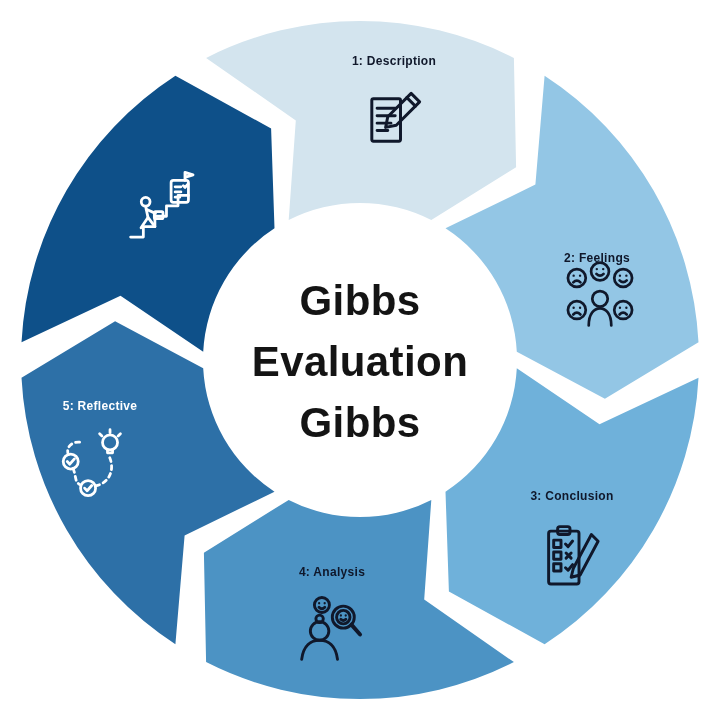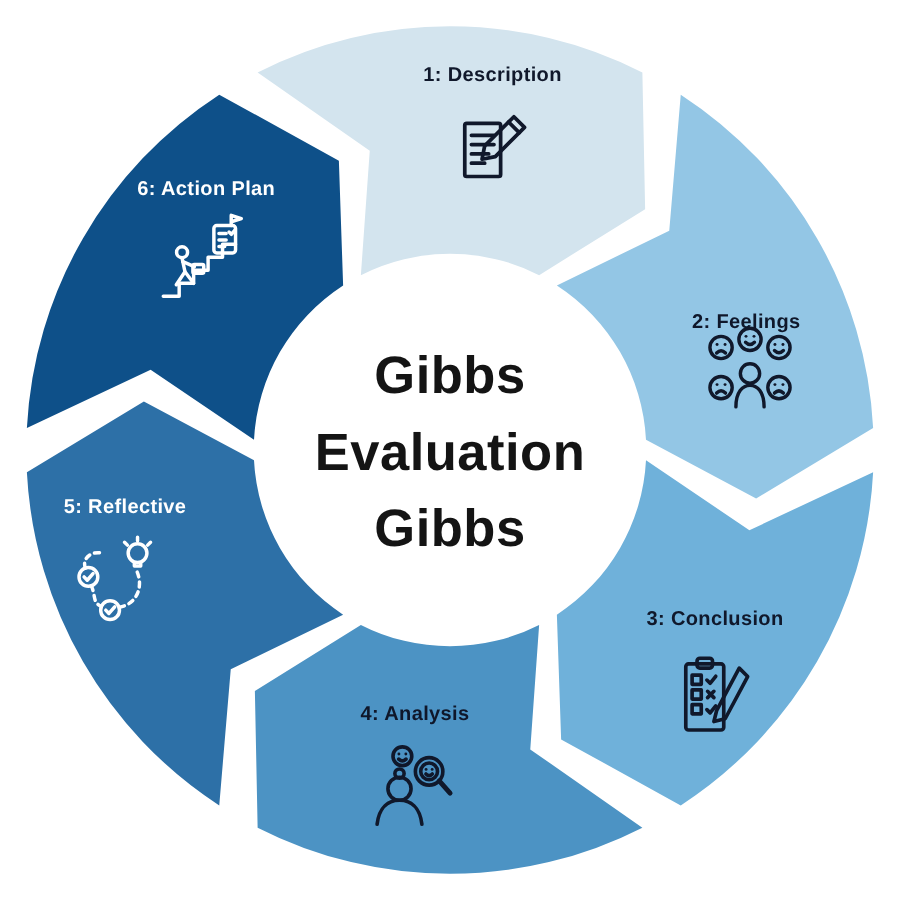--- a/index.html
+++ b/index.html
@@ -1,21 +1,21 @@
 <!DOCTYPE html>
 <html><head>
 <meta charset="utf-8">
 <style>
   * { margin:0; padding:0; box-sizing:border-box; }
   html,body { width:720px; height:720px; background:#ffffff; overflow:hidden;
               font-family:"Liberation Sans", sans-serif; }
   .stage { position:relative; width:720px; height:720px; background:#ffffff; }
   .ring  { position:absolute; left:0; top:0; width:720px; height:720px; }
   .seg-label { position:absolute; transform:translate(-50%,-50%);
-               font-weight:700; font-size:16px; letter-spacing:.3px;
+               font-weight:700; font-size:12px; letter-spacing:.3px;
                color:#10182b; white-space:nowrap; }
   .seg-icon { position:absolute; transform:translate(-50%,-50%); color:#10182b; }
   .seg-icon svg { display:block; }
   .center-title { position:absolute; left:360px; top:362px;
                   transform:translate(-50%,-50%); text-align:center;
                   color:#141414; font-weight:800; font-size:42px;
                   line-height:1.45; letter-spacing:.4px; }
 </style>
 </head>
 <body>
@@ -29,21 +29,20 @@
     <path stroke="none" fill="#4c93c4" d="M513.9 662.1 A339 339 0 0 1 206.1 662.1 L203.9 552.7 L288.7 499.9 A157 157 0 0 0 431.3 499.9 L424.2 599.5 Z"></path>
     <path stroke="none" fill="#2d70a7" d="M175.4 644.3 A339 339 0 0 1 21.5 377.7 L115.1 321.2 L203.2 368.2 A157 157 0 0 0 274.5 491.7 L184.6 535.4 Z"></path>
     <path stroke="none" fill="#0e5089" d="M21.5 342.3 A339 339 0 0 1 175.4 75.7 L271.1 128.5 L274.5 228.3 A157 157 0 0 0 203.2 351.8 L120.5 295.8 Z"></path>
   </svg>
 
   <div class="seg-label" style="left: 394px; top: 61px; color: rgb(16, 24, 43);">1: Description</div>
   <div class="seg-label" style="left: 597px; top: 258px; color: #0f172a;">2: Feelings</div>
   <div class="seg-label" style="left: 572px; top: 496px; color: rgb(16, 24, 43);">3: Conclusion</div>
   <div class="seg-label" style="left: 332px; top: 572px; color: #0f172a;">4: Analysis</div>
   <div class="seg-label" style="left: 100px; top: 406px; color: rgb(255, 255, 255);">5: Reflective</div>
-  <div class="seg-label" style="left: 165px; top: 152px; color: rgb(255, 255, 255);">6: Action Plan</div>
 
   <div class="seg-icon" style="left: 392px; top: 121px; color: rgb(16, 24, 43);">
     <svg width="68" height="68" viewBox="0 0 64 64" fill="none" stroke="currentColor" stroke-width="2.8" stroke-linecap="round" stroke-linejoin="round">
       <rect x="13" y="11" width="27" height="40" rx="1.5"></rect>
       <path d="M18 20 h17 M18 27 h17 M18 34 h13 M18 41 h10"></path>
       <path d="M50 6 l8 8 L36 36 l-10 2 2 -10 Z"></path>
       <path d="M46 10 l8 8"></path>
     </svg>
   </div>
 

